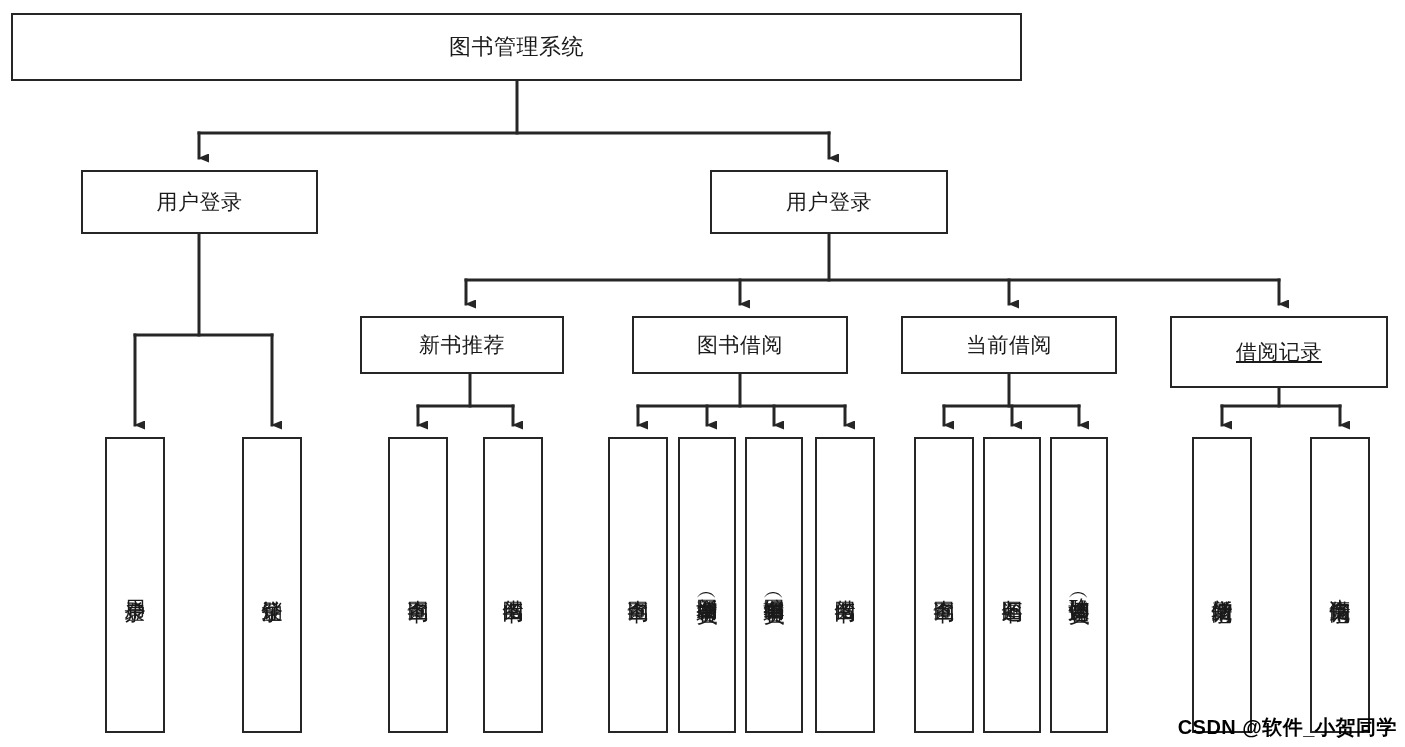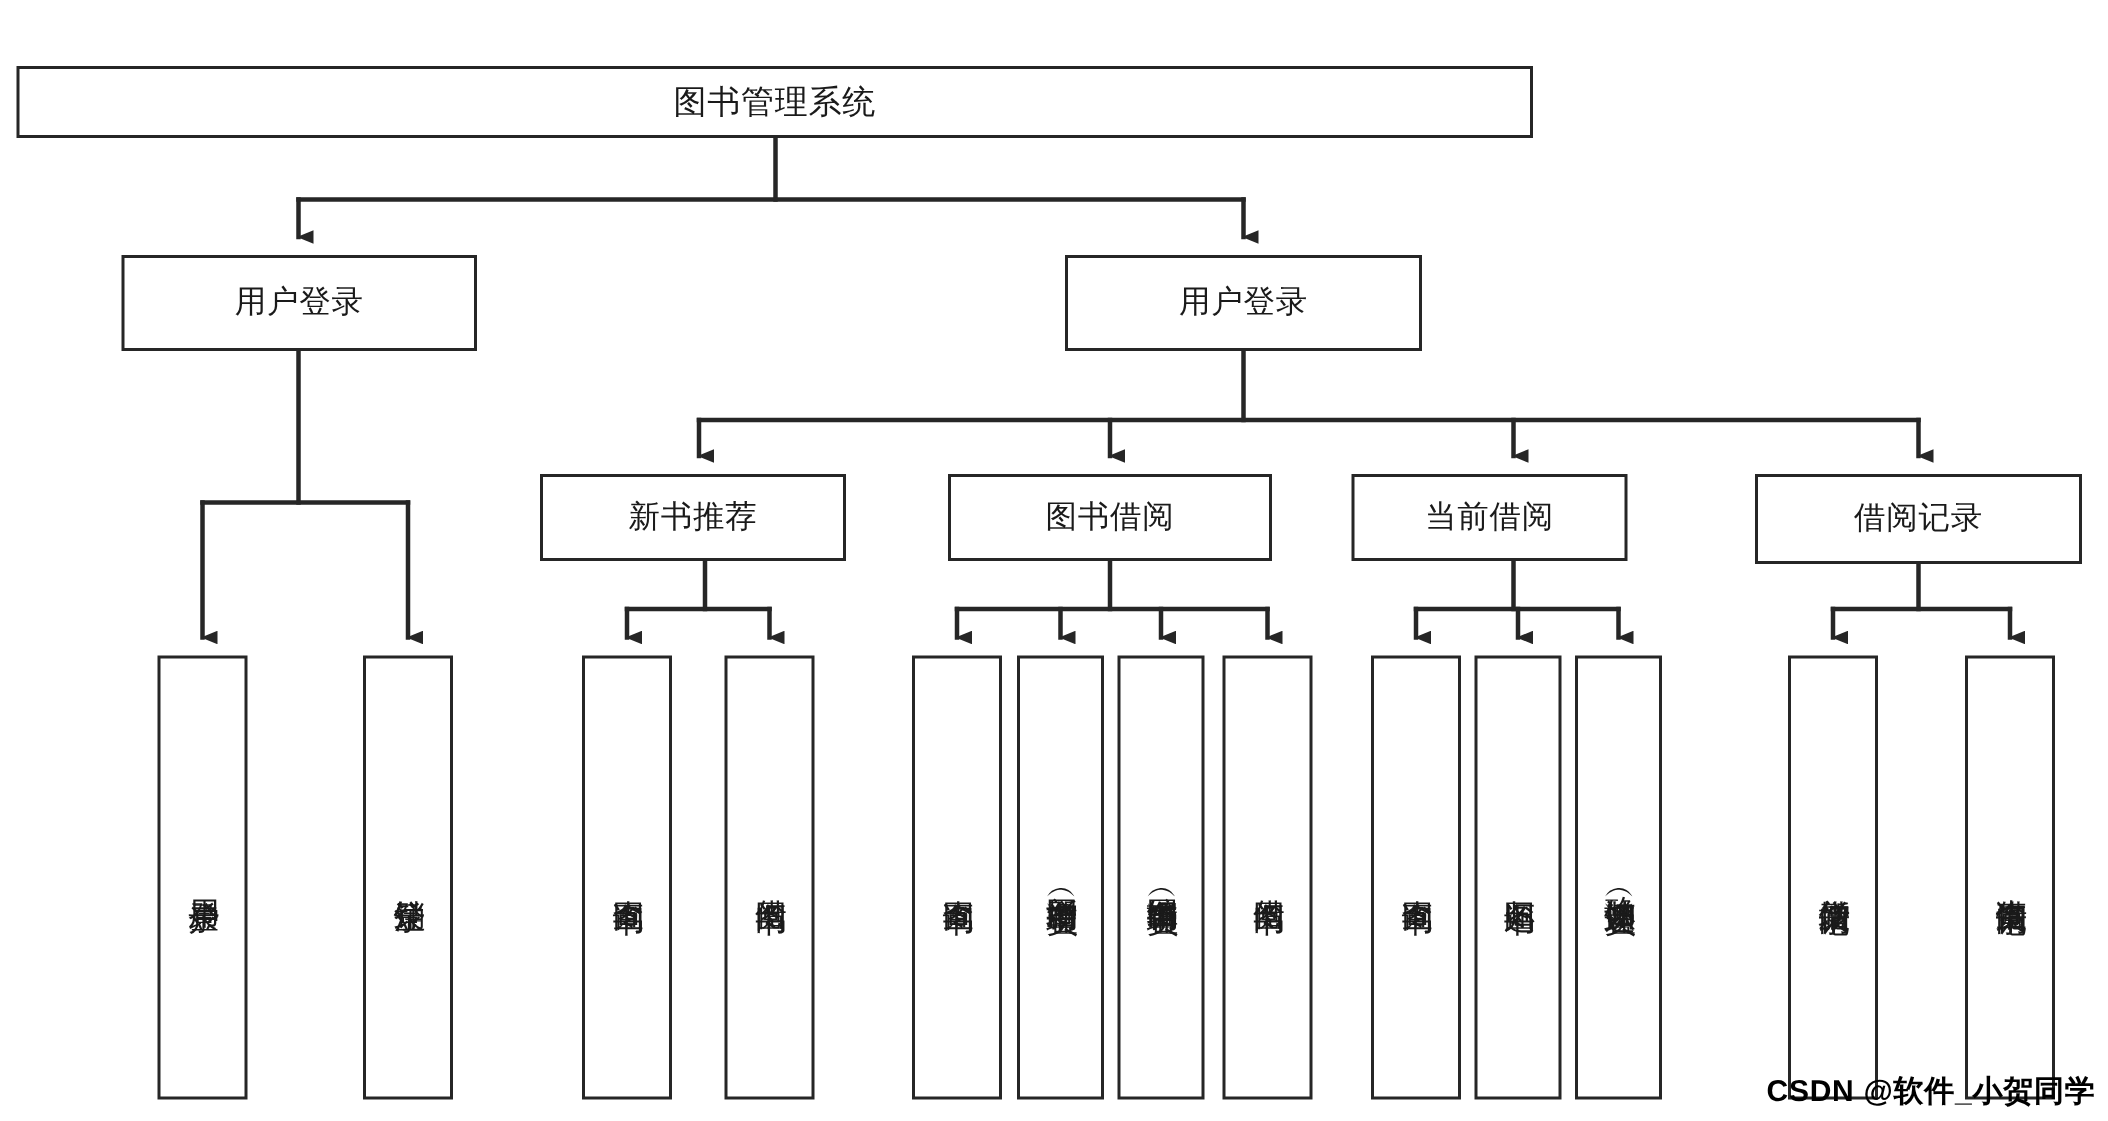--- a/index.html
+++ b/index.html
@@ -119,41 +119,41 @@
       <line x1="1012" y1="406" x2="1012" y2="425" marker-end="url(#arrowhead)"></line>
       <line x1="1079" y1="406" x2="1079" y2="425" marker-end="url(#arrowhead)"></line>
 
       <line x1="1279" y1="374" x2="1279" y2="406"></line>
       <line x1="1222" y1="406" x2="1340" y2="406"></line>
       <line x1="1222" y1="406" x2="1222" y2="425" marker-end="url(#arrowhead)"></line>
       <line x1="1340" y1="406" x2="1340" y2="425" marker-end="url(#arrowhead)"></line>
     </g>
   </svg>
 
-  <div class="node-box node-root" style="left: 11px; top: 13px; width: 1011px; height: 48px; margin-top: 31px;">
+  <div class="node-box node-root" style="left: 11px; top: 13px; width: 1011px; height: 68px;">
     <span class="node-label-h">图书管理系统</span>
   </div>
 
   <div class="node-box node-level2" style="left: 81px; top: 170px; width: 237px; height: 64px;">
     <span class="node-label-h">用户登录</span>
   </div>
   <div class="node-box node-level2" style="left: 710px; top: 170px; width: 238px; height: 64px;">
     <span class="node-label-h">用户登录</span>
   </div>
 
   <div class="node-box node-level3" style="left: 360px; top: 316px; width: 204px; height: 58px;">
     <span class="node-label-h">新书推荐</span>
   </div>
   <div class="node-box node-level3" style="left: 632px; top: 316px; width: 216px; height: 58px;">
     <span class="node-label-h">图书借阅</span>
   </div>
-  <div class="node-box node-level3" style="left: 901px; top: 316px; width: 184px; height: 58px;">
+  <div class="node-box node-level3" style="left: 901px; top: 316px; width: 216px; height: 58px;">
     <span class="node-label-h">当前借阅</span>
   </div>
-  <div class="node-box node-level3" style="left: 1170px; top: 316px; width: 218px; height: 60px;">
+  <div class="node-box node-level3" style="left: 1170px; top: 316px; width: 218px; height: 72px; text-decoration: underline;">
     <span class="node-label-h">借阅记录</span>
   </div>
 
   <div class="node-box node-leaf" style="left: 105px; top: 437px; width: 60px; height: 296px; padding-top: 144px;">
     <span class="node-label-v">用户登录</span>
   </div>
   <div class="node-box node-leaf" style="left: 242px; top: 437px; width: 60px; height: 296px; padding-top: 144px;">
     <span class="node-label-v">注销登录</span>
   </div>
   <div class="node-box node-leaf" style="left: 388px; top: 437px; width: 60px; height: 296px; padding-top: 144px;">

